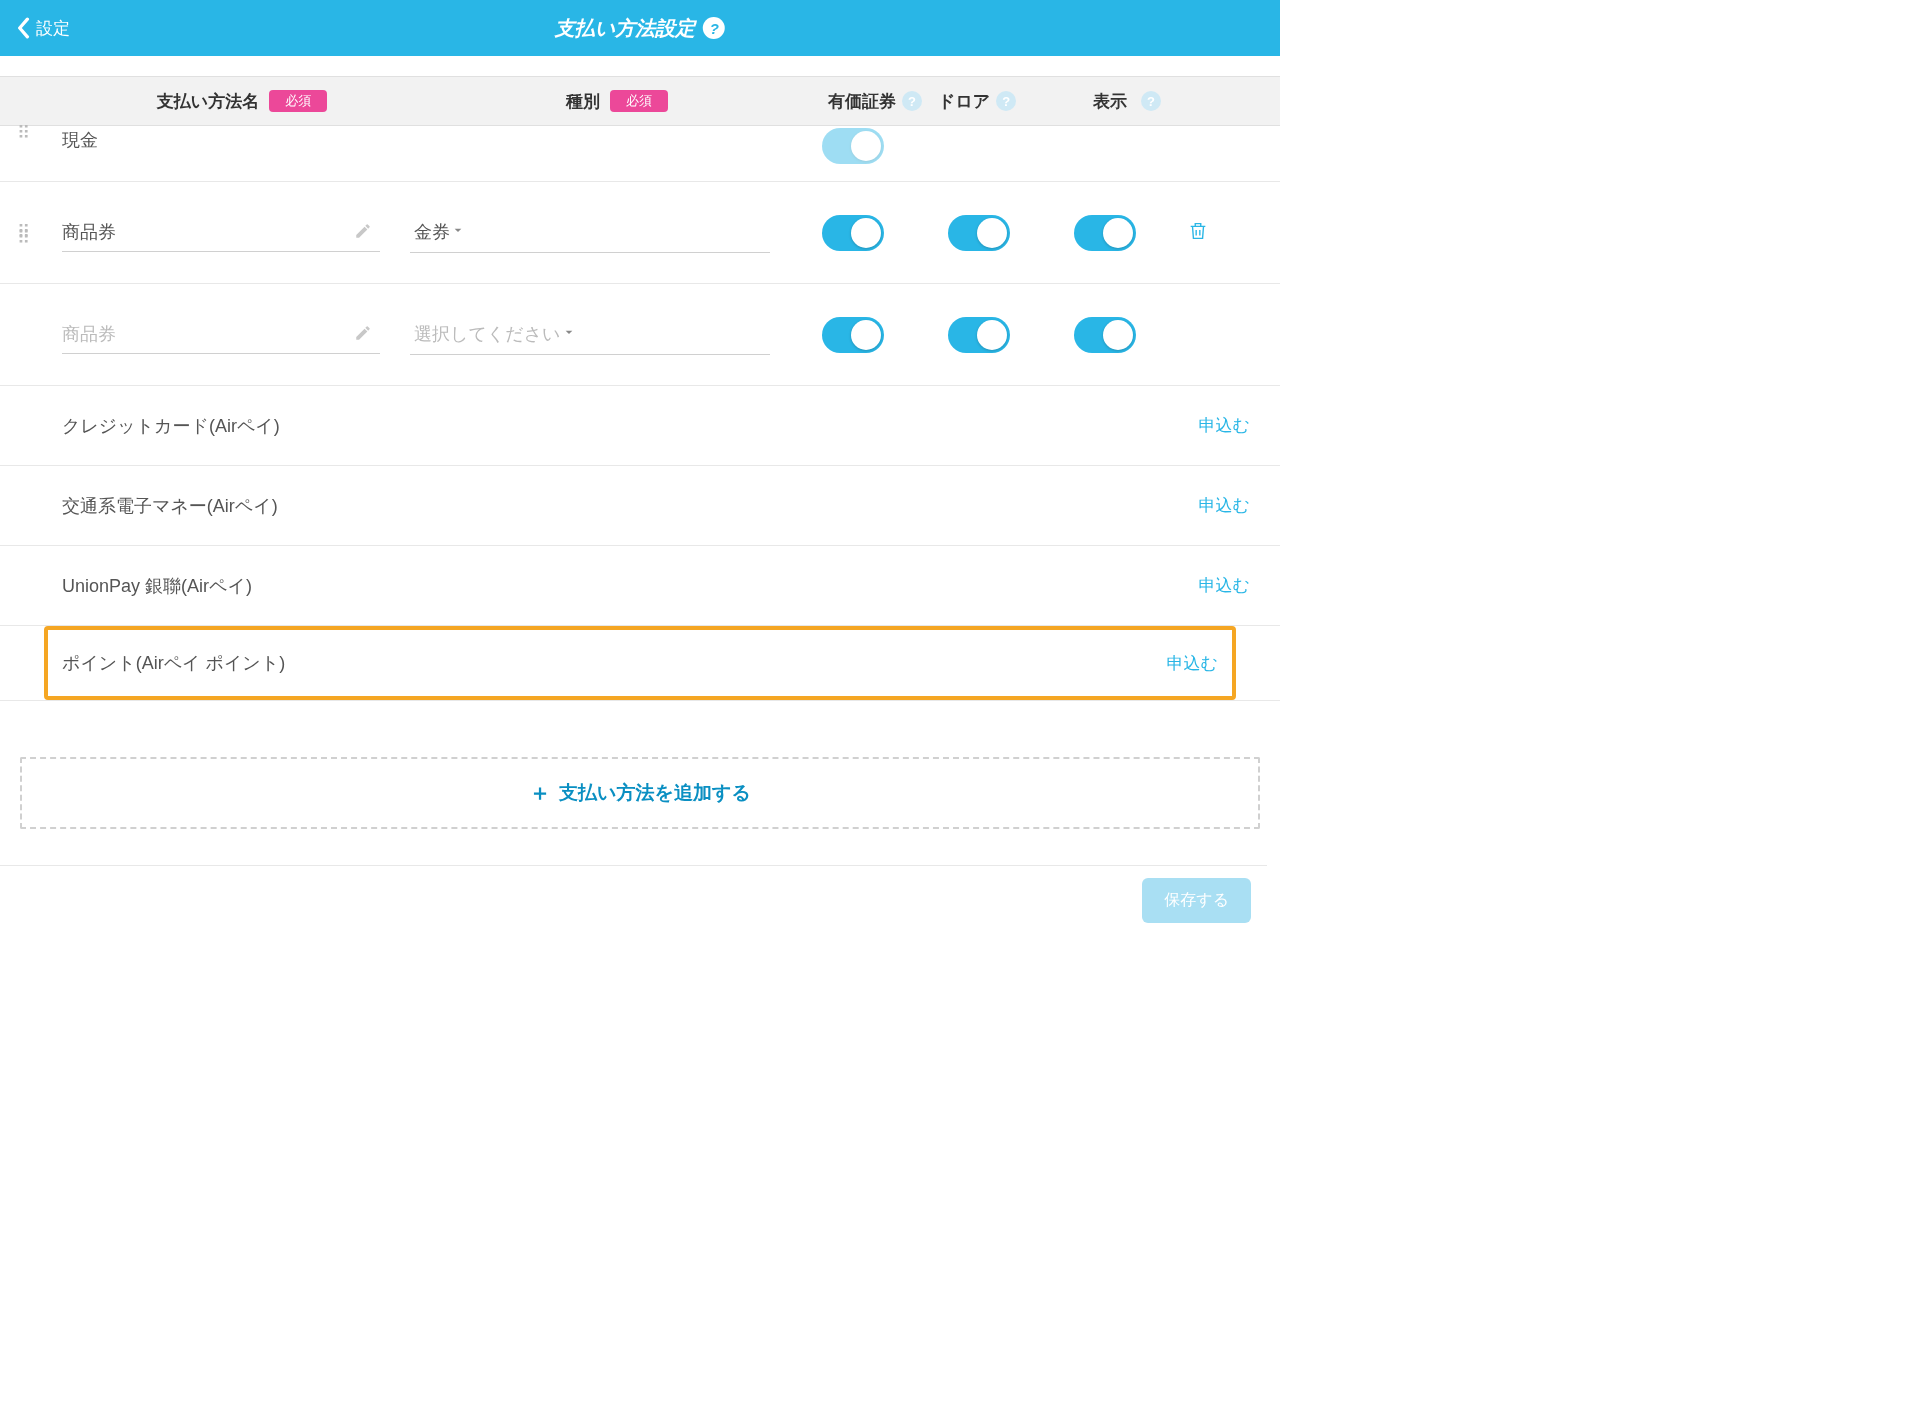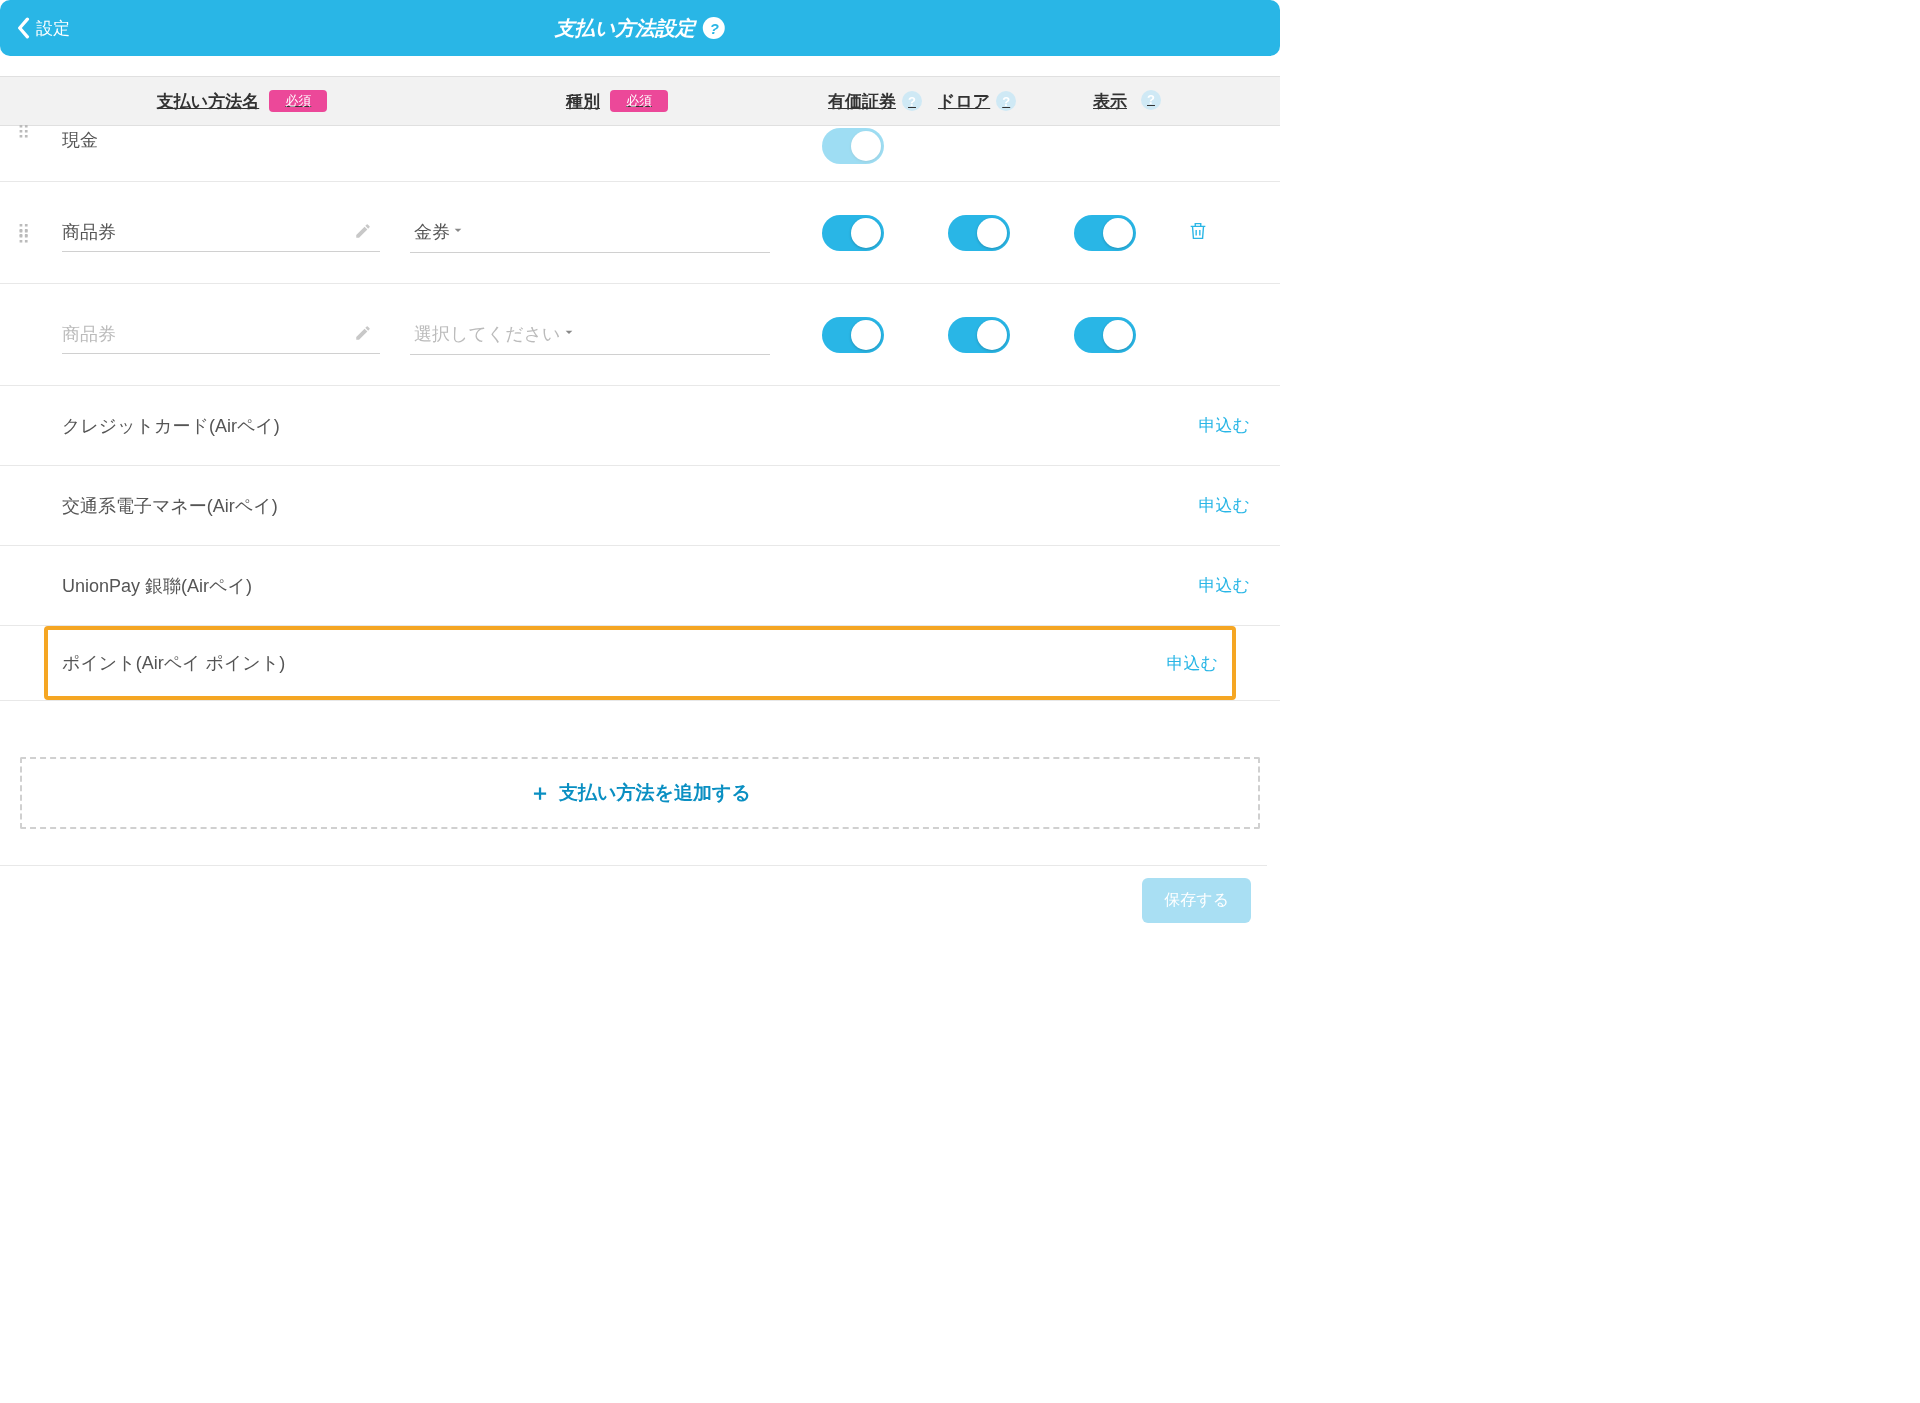--- a/index.html
+++ b/index.html
@@ -1,29 +1,29 @@
 <!DOCTYPE html>
 <html><head>
 <meta charset="utf-8">
 <style>
 * { box-sizing: border-box; margin: 0; padding: 0; }
 body { font-family: 'Hiragino Sans', 'Meiryo', sans-serif; background: #fff; color: #333; width: 1280px; height: 935px; overflow: hidden; position: relative; }
-.header { background: #29b6e6; height: 56px; display: flex; align-items: center; padding: 0 16px; color: #fff; position: relative; border-radius: 10px; }
+.header { background: #29b6e6; height: 56px; display: flex; align-items: center; padding: 0 16px; color: #fff; position: relative; }
 .back-btn { display: flex; align-items: center; cursor: pointer; font-size: 17px; }
 .back-btn svg { width: 14px; height: 22px; margin-right: 6px; fill: #fff; }
 .header-title { position: absolute; left: 50%; transform: translateX(-50%); font-size: 20px; font-weight: 600; display: flex; align-items: center; font-style: italic; }
 .header-title .help-icon { margin-left: 8px; }
 .help-icon { width: 22px; height: 22px; border-radius: 50%; background: #fff; color: #29b6e6; display: inline-flex; align-items: center; justify-content: center; font-size: 15px; font-weight: bold; }
 .help-icon.grey { background: #cfe9f5; color: #fff; }
-.table-header { background: #f2f2f2; height: 50px; border-top: 1px solid #e0e0e0; border-bottom: 1px solid #e0e0e0; display: flex; align-items: center; padding-left: 62px; font-size: 17px; font-weight: 600; color: #333; margin-top: 20px; text-decoration: underline; }
+.table-header { background: #f2f2f2; height: 50px; border-top: 1px solid #e0e0e0; border-bottom: 1px solid #e0e0e0; display: flex; align-items: center; padding-left: 62px; font-size: 17px; font-weight: 600; color: #333; margin-top: 20px; }
 .col-name { width: 360px; display: flex; align-items: center; justify-content: center; }
 .col-type { width: 390px; display: flex; align-items: center; justify-content: center; }
 .col-sec { width: 126px; display: flex; align-items: center; justify-content: center; }
 .col-drawer { width: 126px; display: flex; align-items: center; }
-.col-disp { width: 126px; display: flex; align-items: flex-start; justify-content: center; gap: 8px; }
+.col-disp { width: 126px; display: flex; align-items: center; justify-content: center; gap: 8px; }
 .badge-req { background: #ec4899; color: #fff; font-size: 13px; padding: 2px 16px; border-radius: 4px; margin-left: 10px; font-weight: 500; }
 .list { }
 .row { display: flex; align-items: center; min-height: 102px; border-bottom: 1px solid #e8e8e8; background: #fff; padding-left: 10px; }
 .row.partial { min-height: 56px; }
 .drag-handle { width: 30px; color: #bbb; font-size: 18px; line-height: 10px; letter-spacing: 3px; cursor: grab; display: flex; flex-direction: column; align-items: center; justify-content: center; }
 .drag-handle span { display:block; height:6px; }
 .name-cell { width: 360px; padding: 0 20px 0 22px; position: relative; }
 .name-input { width: 100%; border: none; border-bottom: 1px solid #d0d0d0; padding: 8px 28px 8px 0; font-size: 18px; color: #555; background: transparent; }
 .name-input::placeholder { color: #bbb; }
 .name-cell .pencil { position: absolute; right: 28px; top: 50%; transform: translateY(-50%); color: #bbb; }

